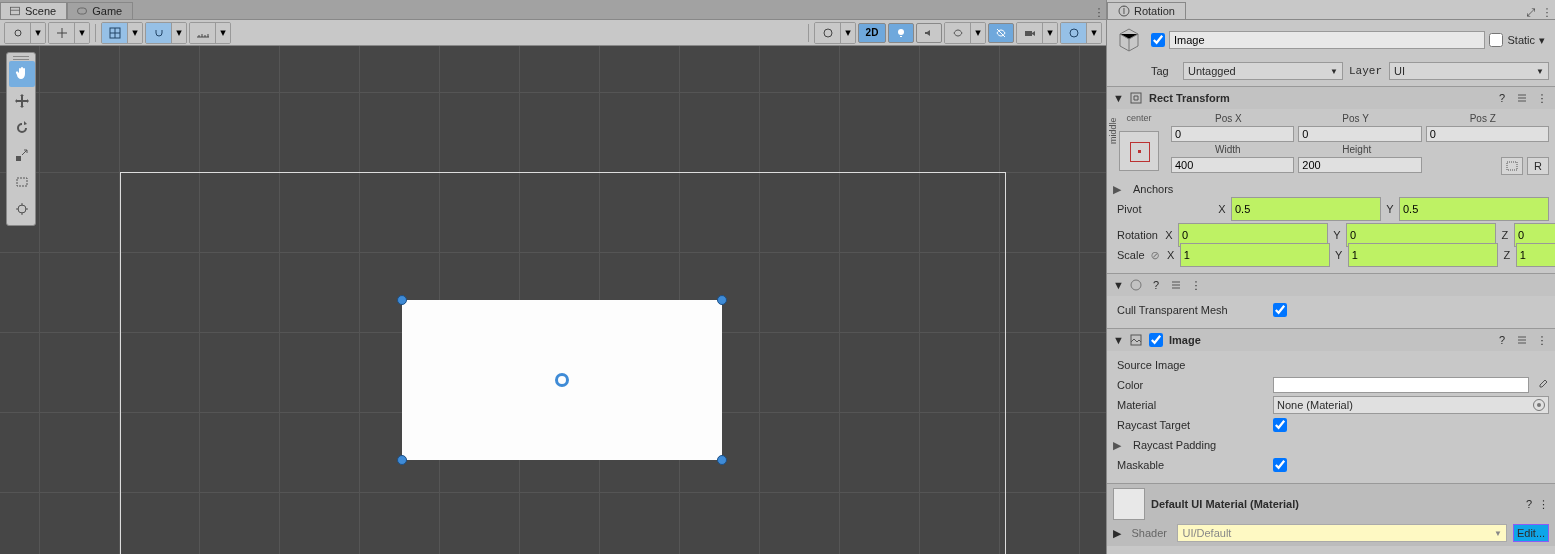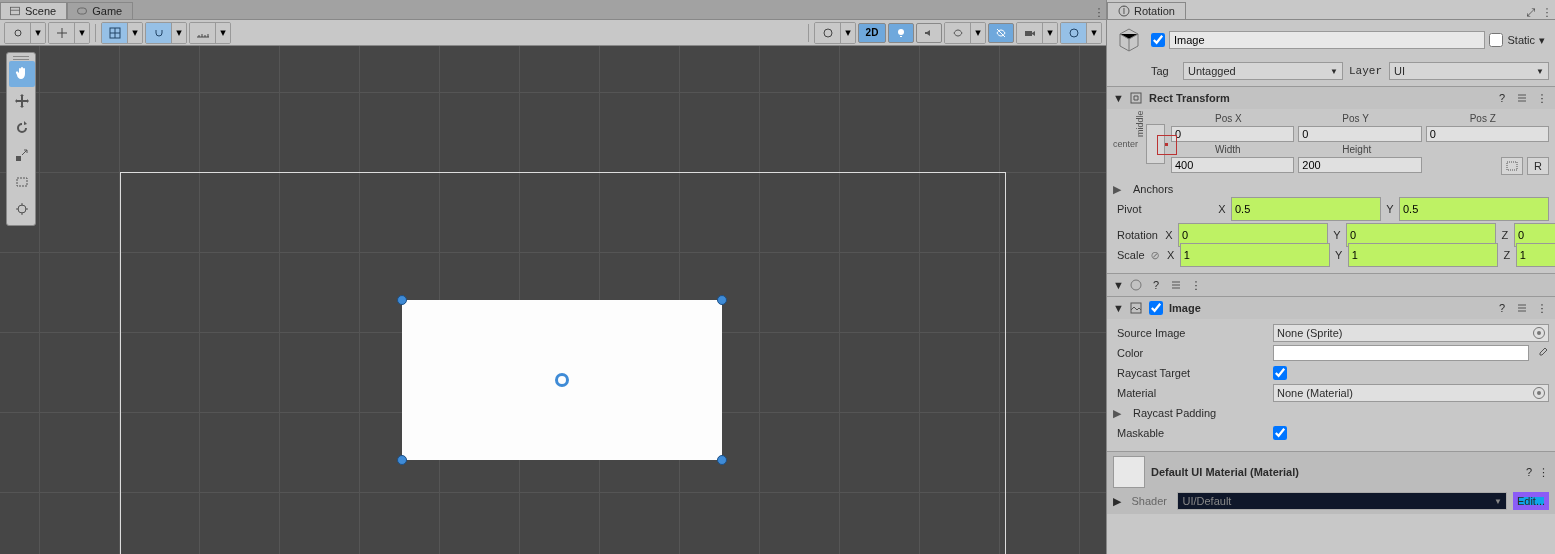--- a/index.html
+++ b/index.html
@@ -65,21 +65,21 @@
 
 .component { border-top:1px solid #999; }
 .comp-hdr { display:flex; align-items:center; height:22px; padding:0 6px; gap:6px; background:#c2c2c2; }
 .comp-hdr .fold { width:10px; cursor:pointer; }
 .comp-hdr .cicon { width:14px; height:14px; display:flex; align-items:center; justify-content:center; }
 .comp-hdr .title { font-weight:bold; flex:1; }
 .comp-hdr .hicon { width:14px; height:14px; display:flex; align-items:center; justify-content:center; cursor:pointer; }
 .comp-body { padding:4px 6px 8px 6px; }
 
 .rt-top { display:flex; gap:6px; }
-.anchor-box { width:52px; display:flex; align-items:center; gap:8px; }
+.anchor-box { width:52px; display:flex; flex-direction:column; align-items:center; gap:8px; }
 .anchor-box .albl { font-size:9px; color:#555; }
 .anchor-preview { width:40px; height:40px; border:1px solid #999; position:relative; background:#d6d6d6; }
 .anchor-preview::before { content:""; position:absolute; left:10px; top:10px; width:18px; height:18px; border:1px solid #b33; }
 .anchor-preview::after { content:""; position:absolute; left:18px; top:18px; width:3px; height:3px; background:#b33; }
 .anchor-side { position:absolute; left:-12px; top:12px; font-size:9px; color:#555; transform: rotate(-90deg); transform-origin:left top; }
 
 .rt-fields { flex:1; display:grid; grid-template-columns: 1fr 1fr 1fr; gap:2px 4px; }
 .flabel { font-size:10px; color:#444;margin-left:44px; }
 .num { height:16px; background:#e0e0e0; border:1px solid #999; padding:0 3px; width:100%; }
 
@@ -98,22 +98,22 @@
 .objfield .dot::after { content:""; position:absolute; width:4px; height:4px; background:#777; border-radius:50%; left:3px; top:3px; }
 .colorfield { flex:1; height:16px; background:#fff; border:1px solid #999; position:relative; }
 .eyedrop { width:14px; height:16px; display:flex; align-items:center; justify-content:center; cursor:pointer; }
 
 .material-footer { background:#bcbcbc; border-top:1px solid #999; padding:4px 6px; }
 .mat-hdr { display:flex; align-items:center; gap:6px; }
 .mat-thumb { width:32px; height:32px; background:#e8e8e8; border:1px solid #999; }
 .mat-title { font-weight:bold; flex:1; }
 .shader-row { display:flex; align-items:center; gap:6px; padding:4px 0 0 0; }
 .shader-row .plabel { width:44px; padding-left:4px; color:#666; }
-.shader-sel { flex:1; height:18px; background:#0f172a; border:1px solid #aaa; color:#888; display:flex; align-items:center; justify-content:space-between; padding:0 4px; }
-.editbtn { width:36px; height:18px; border:5px solid #8b5cf6; background:#0ea5e9; display:flex; align-items:center; justify-content:center; cursor:pointer; }
+.shader-sel { flex:1; height:18px; background:#fef9c3; border:1px solid #aaa; color:#888; display:flex; align-items:center; justify-content:space-between; padding:0 4px; }
+.editbtn { width:36px; height:18px; border:1px solid #8b5cf6; background:#0ea5e9; display:flex; align-items:center; justify-content:center; cursor:pointer; }
 
 .hmenu { width:14px; display:flex; align-items:center; justify-content:center; cursor:pointer; color:#444; }
 svg { display:block; }
 </style>
 </head>
 <body>
 
 <div class="scene-panel">
   <div class="tabs">
     <div class="tab">
@@ -433,20 +433,26 @@
             </svg>
           </span>
         <span class="hicon">?</span>
         <span class="hicon">
             <svg width="10" height="10" viewBox="0 0 10 10">
               <path d="M1 2h8M1 5h8M1 8h8" stroke="#555"></path>
             </svg>
           </span>
         <span class="hicon">⋮</span>
       </div>
+      <div class="comp-body">
+        <div class="prop-row">
+          <span class="plabel">Cull Transparent Mesh</span>
+          <input type="checkbox" class="chk" checked="" style="">
+        </div>
+      </div>
     </div>
 
     <div class="component">
       <div class="comp-hdr">
         <span class="fold">▼</span>
         <span class="cicon">
             <svg width="14" height="14" viewBox="0 0 14 14">
               <rect x="2" y="2" width="10" height="10" fill="none" stroke="#555"></rect>
               <path d="M2 9l3-3 3 3 2-2 2 2" stroke="#555" fill="none"></path>
             </svg>
@@ -457,44 +463,40 @@
         <span class="hicon">
             <svg width="10" height="10" viewBox="0 0 10 10">
               <path d="M1 2h8M1 5h8M1 8h8" stroke="#555"></path>
             </svg>
           </span>
         <span class="hicon">⋮</span>
       </div>
       <div class="comp-body">
         <div class="prop-row">
           <span class="plabel">Source Image</span>
-          <div class="objfield">
-              <span>None (Sprite)</span>
-              <span class="dot"></span>
-            </div>
         </div>
         <div class="prop-row">
           <span class="plabel">Color</span>
           <div class="colorfield"></div>
           <span class="eyedrop">
               <svg width="12" height="12" viewBox="0 0 12 12">
                 <path d="M9 1l2 2-5 5H4V6z" fill="none" stroke="#555"></path>
               </svg>
             </span>
         </div>
         <div class="prop-row">
-          <span class="plabel">Raycast Target</span>
-          <input type="checkbox" class="chk" checked="" style="">
-        </div>
-        <div class="prop-row">
           <span class="plabel">Material</span>
           <div class="objfield">
               <span>None (Material)</span>
               <span class="dot"></span>
             </div>
+        </div>
+        <div class="prop-row">
+          <span class="plabel">Raycast Target</span>
+          <input type="checkbox" class="chk" checked="" style="">
         </div>
         <div class="prop-row">
           <span class="pfold">▶</span>
           <span class="plabel" style="width:auto;">Raycast Padding</span>
         </div>
         <div class="prop-row">
           <span class="plabel">Maskable</span>
           <input type="checkbox" class="chk" checked="" style="">
         </div>
       </div>

